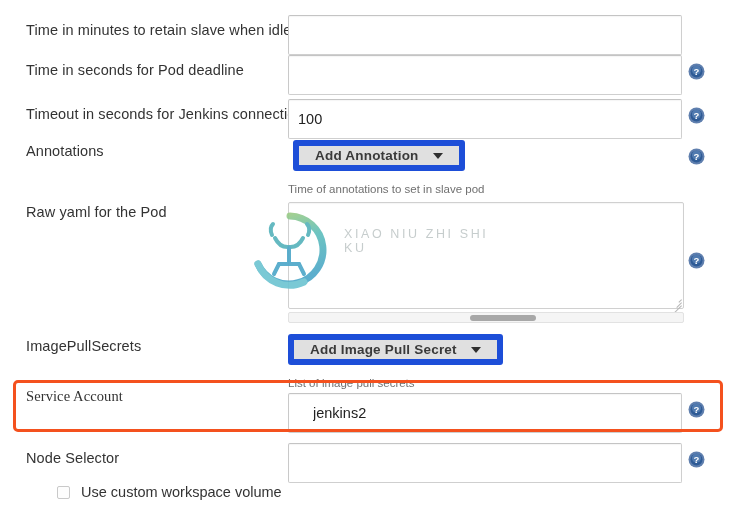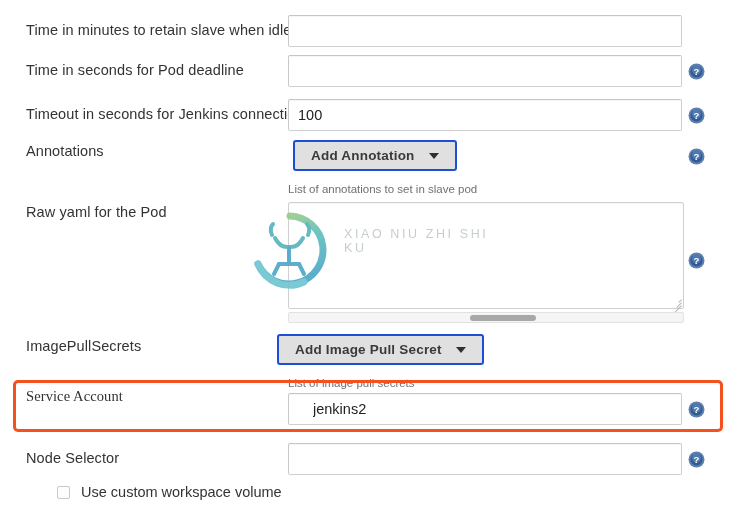--- a/index.html
+++ b/index.html
@@ -35,21 +35,21 @@
     color: #333333;
     letter-spacing: 0.1px;
     white-space: nowrap;
   }
 
   
   .field {
     position: absolute;
     left: 288px;
     width: 394px;
-    height: 32px;
+    height: 40px;
     box-sizing: border-box;
     border: 1px solid #cfcfcf;
     border-top-color: #c4c4c4;
     border-left-color: #c9c9c9;
     background: #ffffff;
     border-radius: 2px;
     box-shadow: inset 0 1px 1px rgba(0,0,0,0.045);
     font-family: "Liberation Sans", sans-serif;
     font-size: 14.5px;
     color: #222222;
@@ -66,21 +66,21 @@
     height: 17px;
     cursor: pointer;
   }
   .help svg { display: block; }
 
   
   .btn {
     position: absolute;
     box-sizing: border-box;
     background: #e0e0e0;
-    border: 2px solid #1d4ed8;
+    border: 6px solid #1d4ed8;
     border-radius: 3px;
     height: 31px;
     display: flex;
     align-items: center;
     justify-content: center;
     gap: 14px;
     padding: 0 16px;
     cursor: pointer;
     font-size: 13.5px;
     font-weight: bold;
@@ -275,21 +275,21 @@
       </svg>
     </span>
   </div>
 
   <div class="row" style="top:140px;">
     <div class="label" style="top:3px;">Annotations</div>
     <div class="btn" style="left:293px; top:0px;">
       <span>Add Annotation</span>
       <span class="caret"></span>
     </div>
-    <div class="hint" style="top:43px;">List of annotations to set in slave pod</div>
+    <div class="hint" style="top:43px;">Time of annotations to set in slave pod</div>
     <span class="help" style="top:8px;">
       <svg width="17" height="17" viewBox="0 0 17 17">
         <circle cx="8.5" cy="8.5" r="8" fill="#5f7fae"></circle>
         <circle cx="8.5" cy="8.5" r="6" fill="#2e5b96"></circle>
         <circle cx="8.5" cy="7" r="4.6" fill="#6d93c4" opacity="0.55"></circle>
         <text x="8.5" y="12.4" font-family="Liberation Sans, sans-serif" font-size="9.5" font-weight="bold" fill="#ffffff" text-anchor="middle">?</text>
       </svg>
     </span>
   </div>
 
@@ -336,21 +336,21 @@
       <text x="8.5" y="12.4" font-family="Liberation Sans, sans-serif" font-size="9.5" font-weight="bold" fill="#ffffff" text-anchor="middle">?</text>
     </svg>
   </span>
 
   <div class="hscroll">
     <div class="thumb"></div>
   </div>
 
   <div class="row" style="top:334px;">
     <div class="label" style="top:4px;">ImagePullSecrets</div>
-    <div class="btn" style="left:277px; top:0px;">
+    <div class="btn" style="left:288px; top:0px;">
       <span>Add Image Pull Secret</span>
       <span class="caret"></span>
     </div>
     <div class="hint" style="top:43px;">List of image pull secrets</div>
   </div>
 
   <div class="row" style="top:388px;">
     <div class="label" style="top:0;font-family:Liberation Serif, serif;">Service Account</div>
     <input class="field" style="top: 5px; padding-left: 24px;" type="text" value="jenkins2">
     <span class="help" style="top:13px; z-index:6;">

